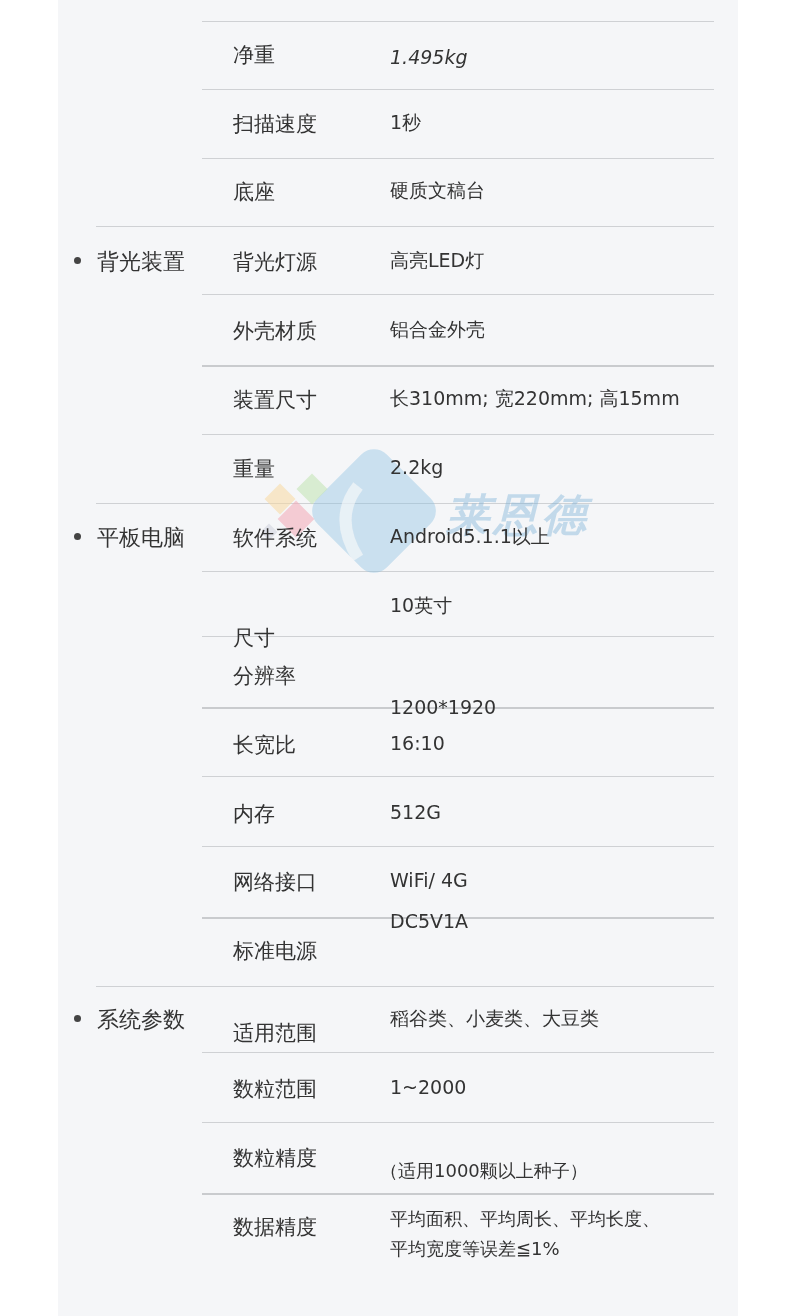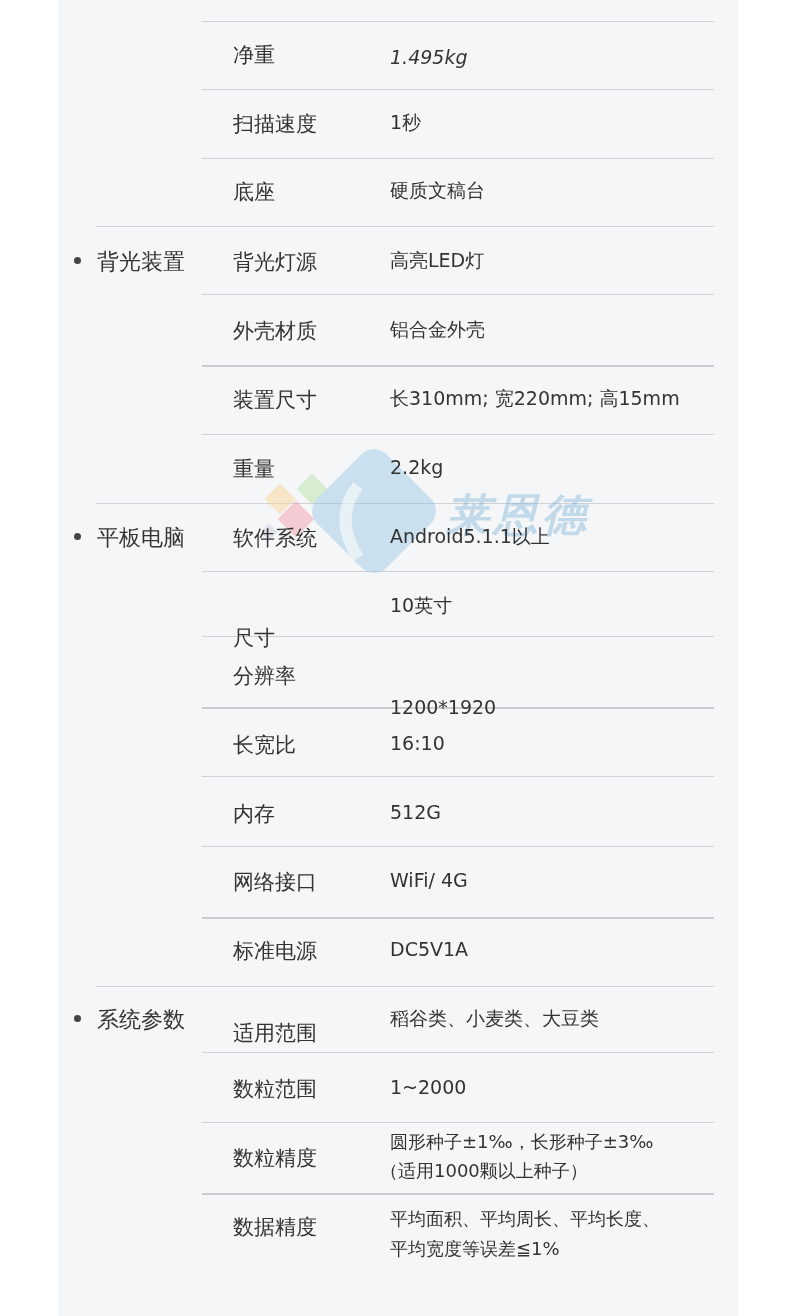--- a/index.html
+++ b/index.html
@@ -105,29 +105,28 @@
   <div class="value" style="top:592px;">10英寸</div>
   <div class="label" style="top:662px;">分辨率</div>
   <div class="value" style="top:661px;margin-top:33px;">1200*1920</div>
   <div class="label" style="top:731px;">长宽比</div>
   <div class="value" style="top:730px;">16:10</div>
   <div class="label" style="top:800px;">内存</div>
   <div class="value" style="top:799px;">512G</div>
   <div class="label" style="top:868px;">网络接口</div>
   <div class="value" style="top:867px;">WiFi/ 4G</div>
   <div class="label" style="top:937px;">标准电源</div>
-  <div class="value" style="top:936px;">DC5V1A</div>
+  <div class="value" style="top:908px;">DC5V1A</div>
 
   <div class="section" style="top:1005px;">
     <span class="bullet"></span><span>系统参数</span>
   </div>
   <div class="label" style="top:1006px;margin-top:13px;">适用范围</div>
   <div class="value" style="top:1005px;">稻谷类、小麦类、大豆类</div>
   <div class="label" style="top:1075px;">数粒范围</div>
   <div class="value" style="top:1074px;">1~2000</div>
   <div class="label" style="top:1144px;">数粒精度</div>
-  <div class="value" style="top:1128px; font-size:18px;">圆形种子±1‰，长形种子±3‰</div>
   <div class="value" style="top:1157px; font-size:18px; left:322px;">（适用1000颗以上种子）</div>
   <div class="label" style="top:1213px;">数据精度</div>
   <div class="value" style="top:1205px; font-size:18px;">平均面积、平均周长、平均长度、</div>
   <div class="value" style="top:1235px; font-size:18px;">平均宽度等误差≦1%</div>
 
 </div>
 
 </body></html>

